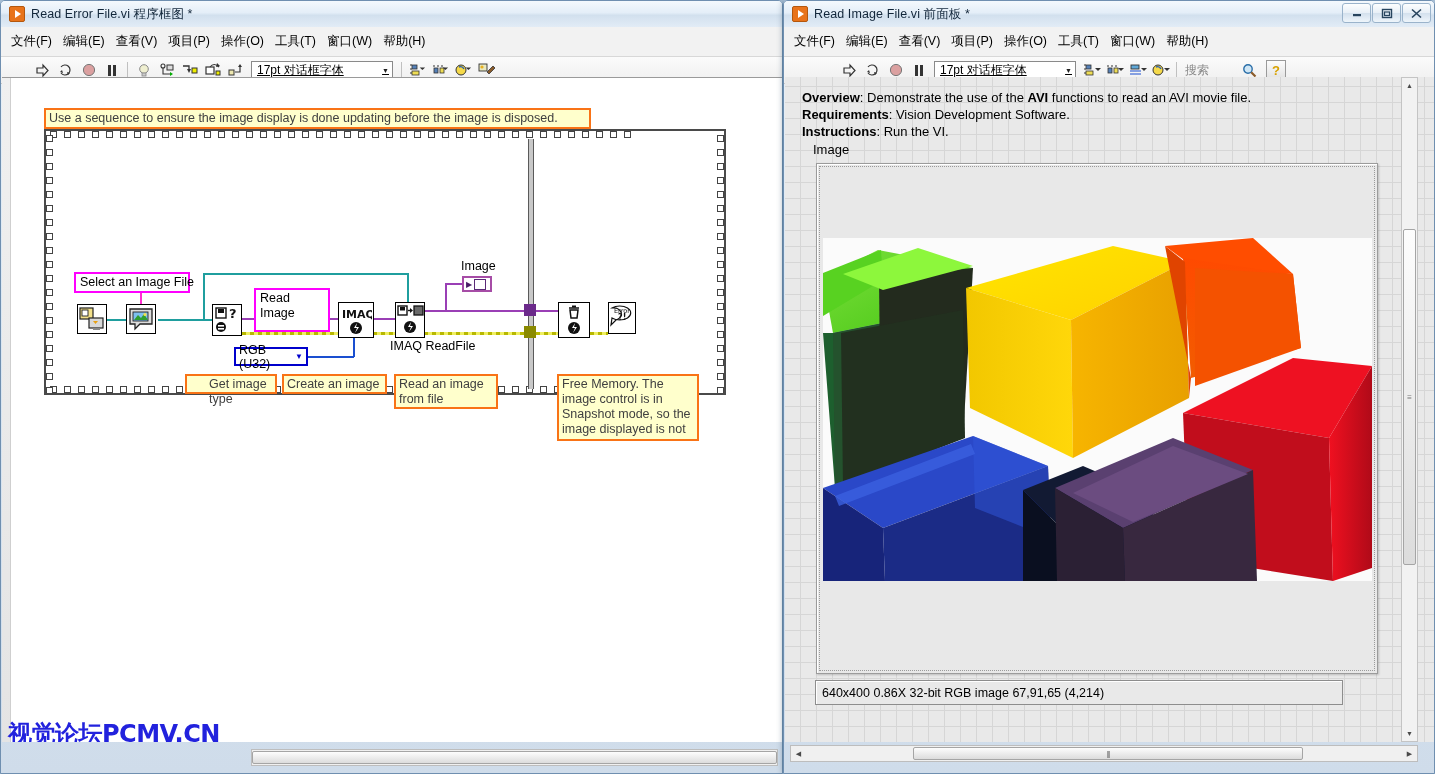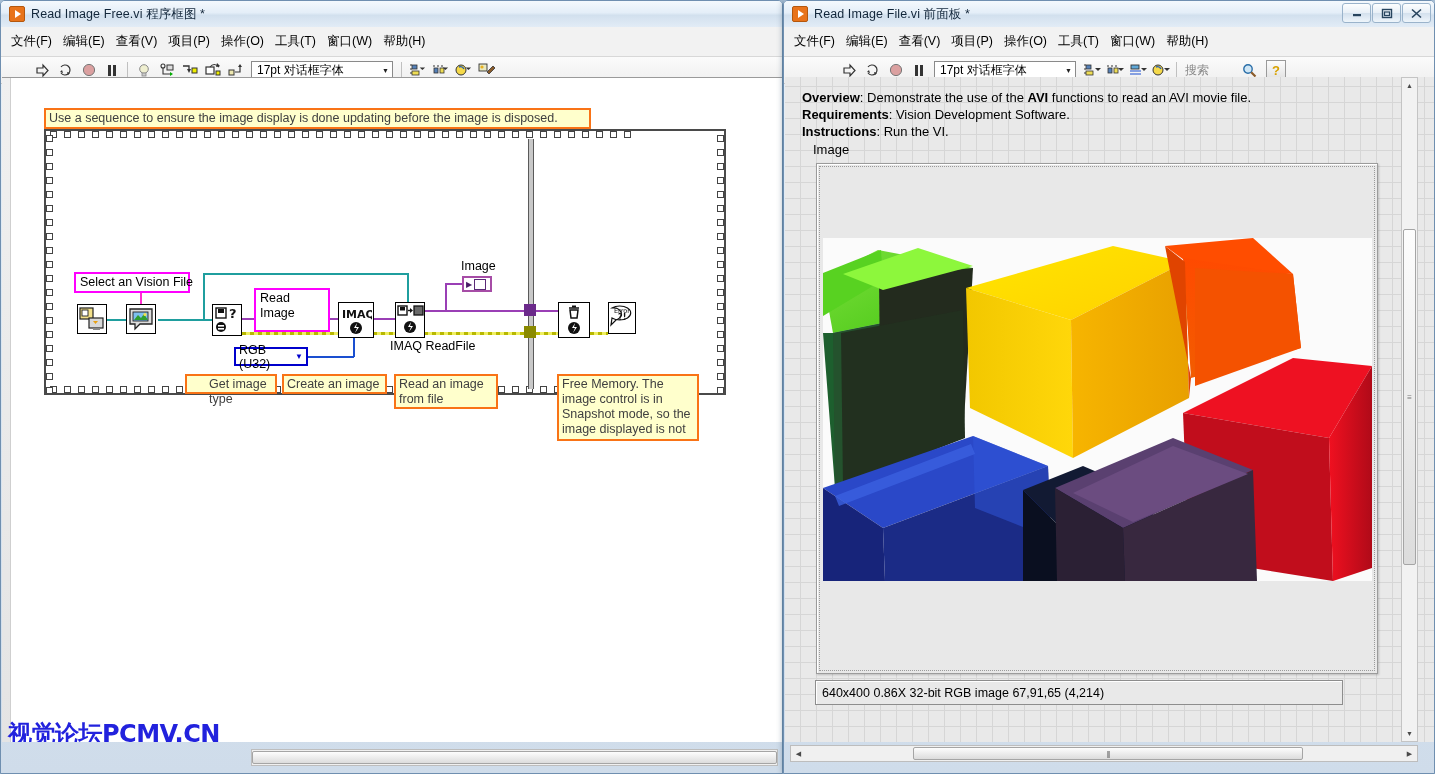--- a/index.html
+++ b/index.html
@@ -79,21 +79,21 @@
     width: 21px; height: 21px; margin: 0 1px;
     display: flex; align-items: center; justify-content: center;
     font-size: 13px; color: #303030;
     flex: 0 0 auto;
   }
   .fontsel {
     height: 19px; width: 142px;
     border: 1px solid #8a8a8a; background: #fff;
     display: flex; align-items: center; justify-content: space-between;
     font-size: 12px; padding: 0 3px 0 5px; margin: 0 4px;
-    color: #000; flex: 0 0 auto;
+    color: #000; flex: 0 0 auto; text-decoration: underline;
   }
   .fontsel .cv { font-size: 7px; color: #222; }
 
   
   #winL { left: 0; top: 0; width: 783px; height: 774px; border-radius: 5px 5px 0 0; }
   #bdCanvas {
     position: absolute; left: 1px; top: 76px;
     width: 780px; height: 665px;
     background: #ffffff;
     border-top: 1px solid #9a9a9a;
@@ -279,21 +279,21 @@
 </style>
 </head>
 <body>
 
 <div id="root">
 
   <div class="window" id="winL">
 
     <div class="titlebar">
       <span class="ti"></span>
-      <span class="tt">Read Image Free.vi 程序框图 *</span>
+      <span class="tt">Read Error File.vi 程序框图 *</span>
     </div>
 
     <div class="menubar">
       <span class="menu-item">文件(F)</span>
       <span class="menu-item">编辑(E)</span>
       <span class="menu-item">查看(V)</span>
       <span class="menu-item">项目(P)</span>
       <span class="menu-item">操作(O)</span>
       <span class="menu-item">工具(T)</span>
       <span class="menu-item">窗口(W)</span>
@@ -633,21 +633,21 @@
       </div>
 
       <div class="node" style="left:606px; top:224px; width:28px; height:32px;">
         <svg width="25" height="29" viewBox="0 0 25 29">
           <path d="M2 4 a11 7 0 1 1 0 10 l-1 7 l5 -5 a11 7 0 0 0 0 -12z" fill="#fff" stroke="#111" stroke-width="1.2"></path>
           <text x="4" y="9" font-size="6.5" font-family="DejaVu Sans" fill="#111">Error</text>
           <text x="8" y="16" font-size="8" font-family="DejaVu Sans" font-weight="bold" fill="#111">?!</text>
         </svg>
       </div>
 
-      <div class="mag-box" style="left:72px; top:194px; width:116px; height:21px; white-space:nowrap;">Select an Vision File</div>
+      <div class="mag-box" style="left:72px; top:194px; width:116px; height:21px; white-space:nowrap;">Select an Image File</div>
       <div class="mag-box" style="left:252px; top:210px; width:76px; height:44px; white-space:pre-line;">Read
 Image</div>
 
       <div class="enum-box" style="left:232px; top:269px; width:74px; height:19px;">
         <span>RGB (U32)</span>
         <span class="ar">▼</span>
       </div>
 
       <div class="bd-label" style="left:459px; top:181px;">Image</div>
       <div class="ind-box" style="left:460px; top:198px; width:30px; height:16px;">

